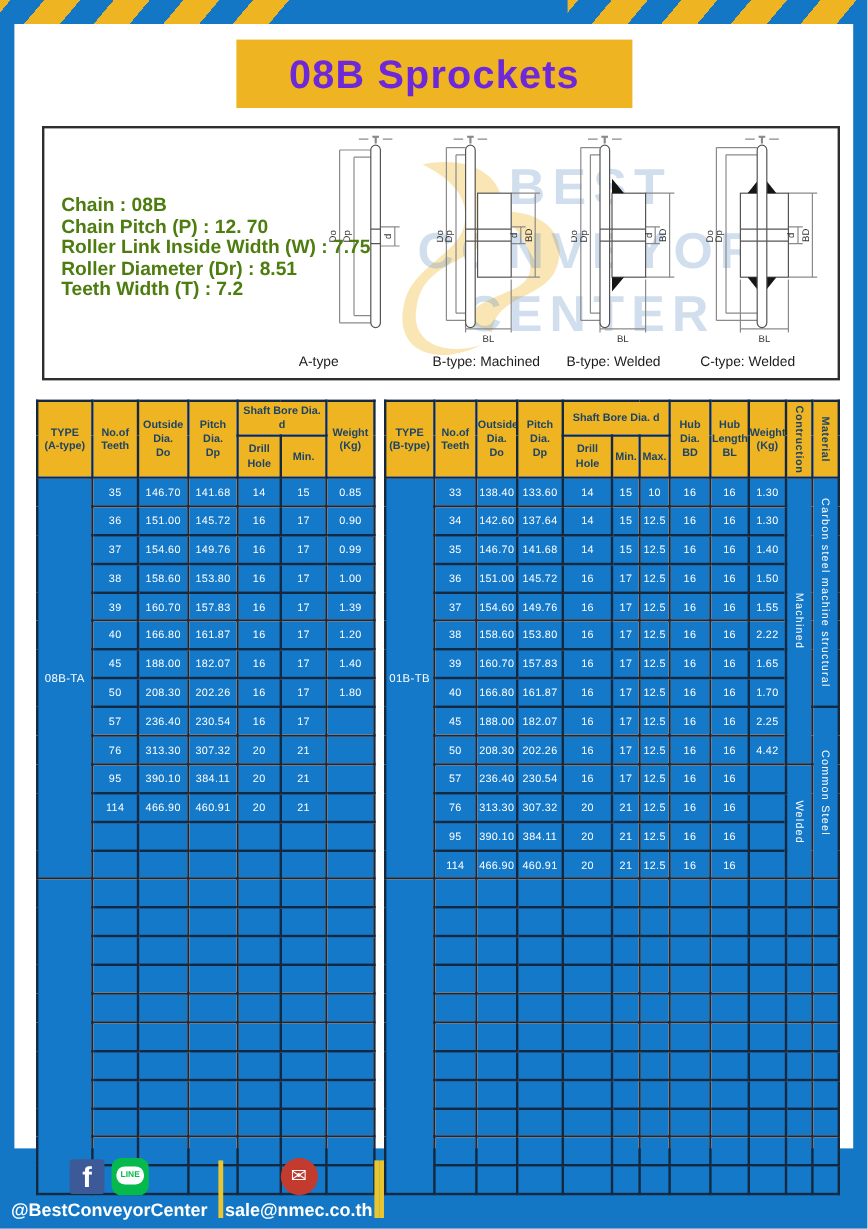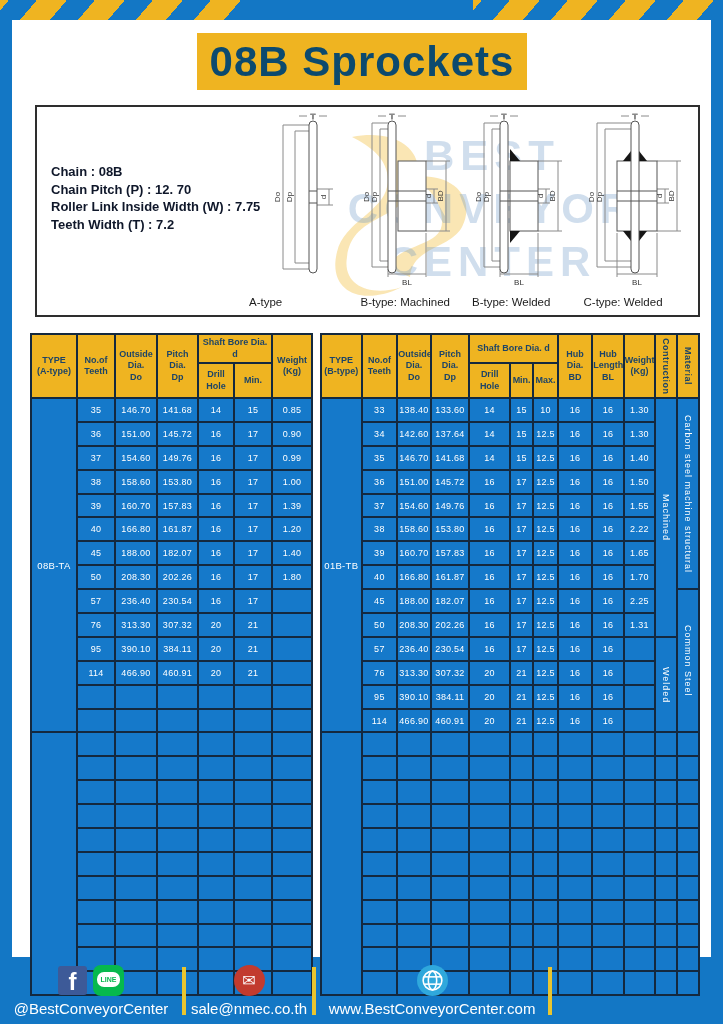--- a/index.html
+++ b/index.html
@@ -7,49 +7,49 @@
         font-family:"Liberation Sans",sans-serif;}
   
   .stripes{position:absolute;top:0;height:21px;width:250px;overflow:hidden;}
   .stripes.right{right:0;}
   .stripes .fill{position:absolute;top:-14px;bottom:-14px;left:-30px;right:-30px;
       background:repeating-linear-gradient(90deg,#EFB421 0 30px,transparent 30px 58px);
       transform:skewX(-40deg);}
   
   .sheet{position:absolute;left:12px;right:12px;top:20px;bottom:67px;background:#ffffff;}
   .banner{position:absolute;left:185px;top:13px;width:330px;height:57px;background:#EFB421;
-      color:#0c4a6e;font-size:42px;font-weight:bold;text-align:center;line-height:57px;letter-spacing:1px;}
+      color:#6d28d9;font-size:33px;font-weight:bold;text-align:center;line-height:57px;letter-spacing:1px;}
   
   .diagram-box{position:absolute;left:23px;top:85px;width:661px;height:208px;border:2px solid #2e2e2e;background:#fff;overflow:hidden;}
   .wm-text{position:absolute;left:285px;top:22px;width:340px;text-align:center;font-weight:bold;
       font-size:42px;line-height:53px;letter-spacing:6px;color:rgba(100,145,195,0.30);z-index:0;}
   .wm-bird{position:absolute;left:255px;top:10px;z-index:0;opacity:.38;}
-  .specs{position:absolute;left:14px;top:56px;z-index:2;color:#0f172a;font-weight:bold;
-      font-size:13px;line-height:17.5px;white-space:nowrap;}
+  .specs{position:absolute;left:14px;top:56px;z-index:2;color:#4d7c0f;font-weight:bold;
+      font-size:16px;line-height:17.5px;white-space:nowrap;}
   .figures{position:absolute;left:212px;top:4px;width:446px;height:200px;display:flex;z-index:1;}
   .figure{width:25%;position:relative;}
   .figure svg{display:block;margin:0 auto;}
   .figure .cap{position:absolute;bottom:3px;width:100%;text-align:left;font-size:11.5px;color:#1c1c1c;}
   .figure svg text{font-family:"Liberation Sans",sans-serif;font-size:8px;fill:#333;}
   
   table.tbl{position:absolute;border-collapse:collapse;table-layout:fixed;}
   #tableA{left:18px;top:313px;width:281px;}
   #tableB{left:308px;top:313px;width:380px;}
   .tbl th,.tbl td{border:2px solid #14293F;padding:0;text-align:center;vertical-align:middle;overflow:hidden;}
   .tbl th{background:#EFB421;color:#1D4467;font-size:9px;font-weight:bold;line-height:1.25;}
   .tbl td{background:#1579CA;color:#ffffff;font-size:9px;height:21.9px;letter-spacing:.3px;}
   .tbl tr.h1 th{height:27px;}
   .tbl tr.h2 th{height:33px;}
   .tbl td.type{font-size:9.5px;}
   .vtext{writing-mode:vertical-rl;margin:0 auto;letter-spacing:1px;line-height:1;}
   th .vtext{letter-spacing:.5px;}
   
   .footer{position:absolute;left:0;right:0;bottom:0;height:67px;display:flex;color:#fff;}
   .fsec{display:flex;flex-direction:column;align-items:center;justify-content:flex-end;padding-bottom:7px;gap:4px;}
-  .fsec .ftext{font-size:15px;font-weight:normal;white-space:nowrap;}
+  .fsec .ftext{font-size:15px;font-weight:bold;white-space:nowrap;}
   .fdiv{width:4px;height:48px;background:#E9C52F;align-self:center;}
   .s1{width:182px;} .s2{width:126px;} .s3{width:232px;} .s4{flex:1;}
   .icon-row{display:flex;gap:6px;align-items:center;}
   .fb-icon{width:29px;height:29px;background:#3D5A98;color:#fff;border-radius:3px;
       font-size:24px;font-weight:bold;text-align:center;line-height:32px;}
   .line-icon{width:31px;height:31px;background:#06B94D;border-radius:8px;position:relative;}
   .line-bubble{position:absolute;left:4px;top:7px;width:23px;height:15px;background:#fff;border-radius:7px;
       color:#06B94D;font-size:7px;font-weight:bold;text-align:center;line-height:15px;}
   .mail-icon{width:31px;height:31px;background:#C23B2E;border-radius:50%;color:#fff;
       font-size:16px;text-align:center;line-height:31px;}
@@ -77,20 +77,21 @@
       </svg>
       <div class="wm-text">
           <div>BEST</div>
           <div>CONVEYOR</div>
           <div>CENTER</div>
         </div>
       <div class="specs">
           <div>Chain  : 08B</div>
           <div>Chain Pitch (P)  :  12. 70</div>
           <div>Roller Link Inside Width (W)  :  7.75</div>
+          <div>Roller Diameter (Dr)  : 8.51</div>
           <div>Teeth Width (T)  :  7.2</div>
         </div>
       <div class="figures">
           <div class="figure">
             <svg width="104" height="178" viewBox="0 0 104 178">
               <g stroke="#8a8a8a" stroke-width="1" fill="none">
                 <line x1="30" y1="14" x2="56" y2="14"></line>
                 <line x1="30" y1="158" x2="56" y2="158"></line>
       <line x1="42" y1="20" x2="56" y2="20"></line>
                 <line x1="42" y1="152" x2="56" y2="152"></line>
@@ -655,21 +656,21 @@
           </tr>
           <tr>
             <td>50</td>
             <td>208.30</td>
             <td>202.26</td>
             <td>16</td>
             <td>17</td>
             <td>12.5</td>
             <td>16</td>
             <td>16</td>
-            <td>1.31</td>
+            <td>4.42</td>
           </tr>
           <tr>
             <td>57</td>
             <td>236.40</td>
             <td>230.54</td>
             <td>16</td>
             <td>17</td>
             <td>12.5</td>
             <td>16</td>
             <td>16</td>
@@ -868,26 +869,15 @@
         </div>
       </div>
       <div class="ftext">@BestConveyorCenter</div>
     </div>
     <div class="fdiv"></div>
     <div class="fsec s2">
       <div class="mail-icon">✉</div>
       <div class="ftext">sale@nmec.co.th</div>
     </div>
     <div class="fdiv"></div>
-    <div class="fsec s3">
-      <div class="globe-icon">
-        <svg width="25" height="25" viewBox="0 0 24 24" fill="none" stroke="#ffffff" stroke-width="1.5">
-          <circle cx="12" cy="12" r="9"></circle>
-            <ellipse cx="12" cy="12" rx="4" ry="9"></ellipse>
-          <line x1="3.8" y1="8.5" x2="20.2" y2="8.5"></line>
-            <line x1="3.8" y1="15.5" x2="20.2" y2="15.5"></line>
-        </svg>
-      </div>
-      <div class="ftext">www.BestConveyorCenter.com</div>
-    </div>
     <div class="fdiv"></div>
   </div>
 </div>
 
 </body></html>

